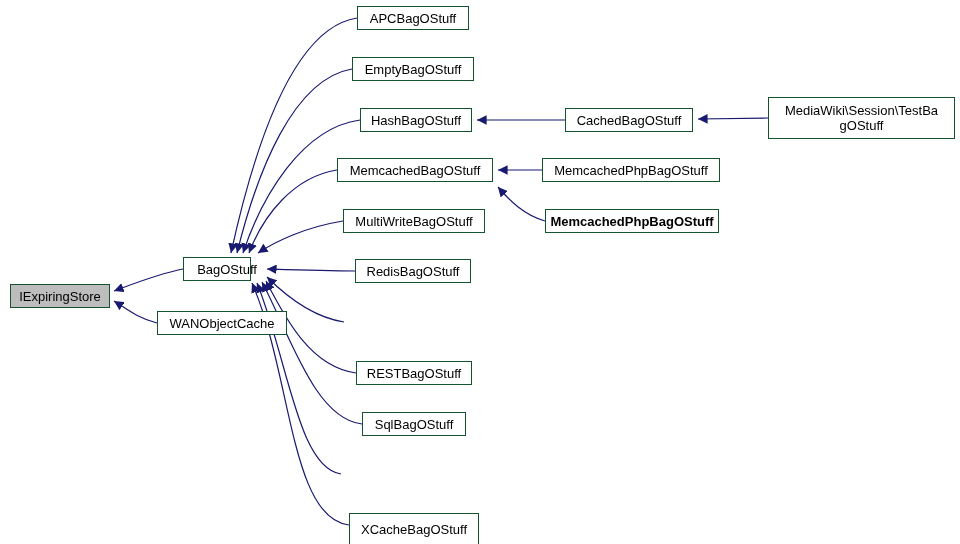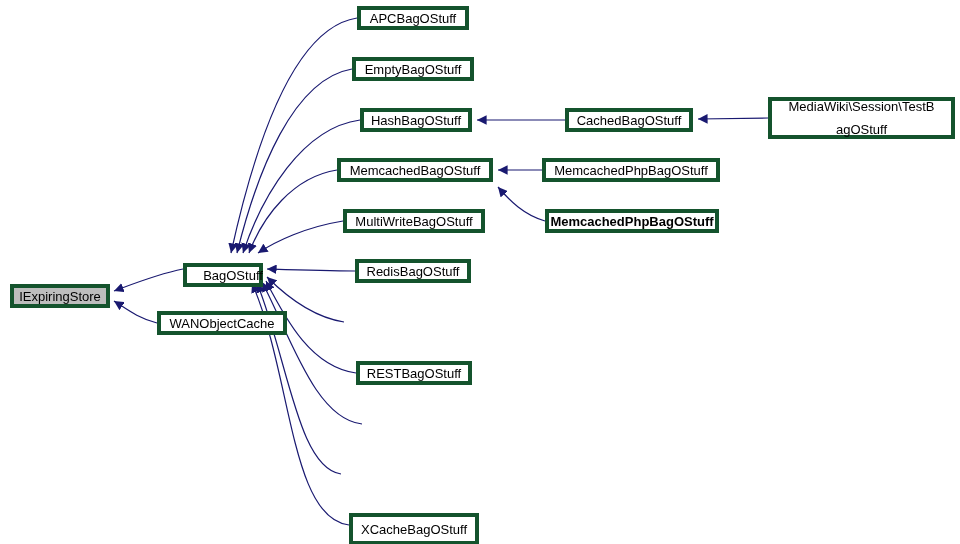--- a/index.html
+++ b/index.html
@@ -18,39 +18,39 @@
   #edges {
     position: absolute;
     left: 0;
     top: 0;
     width: 960px;
     height: 544px;
   }
   .node {
     position: absolute;
     box-sizing: border-box;
-    border: 4px solid #14532d;
+    border: 1px solid #14532d;
     background: #ffffff;
     color: #000000;
     font-size: 13px;
     line-height: 15px;
     display: flex;
     align-items: center;
     justify-content: center;
     text-align: center;
     white-space: nowrap;
     cursor: pointer;
   }
   .node.hl {
     background: #bdbdbd;
   }
   .node.multiline {
     white-space: normal;
     word-break: break-all;
-    line-height: 23px;
+    line-height: 15px;
     padding: 2px 13px;
   }
   .edge {
     fill: none;
     stroke: #191970;
     stroke-width: 1.2;
   }
 </style>
 </head>
 <body>
@@ -76,28 +76,29 @@
     <path class="edge" marker-end="url(#arrow)" d="M362,424 C315,419 290,335 262,282"></path>
     <path class="edge" marker-end="url(#arrow)" d="M341,474 C298,468 288,360 257,283"></path>
     <path class="edge" marker-end="url(#arrow)" d="M349,525 C290,518 292,375 252,283"></path>
     <path class="edge" marker-end="url(#arrow)" d="M565,120 L477,120"></path>
     <path class="edge" marker-end="url(#arrow)" d="M768,118 L698,119"></path>
     <path class="edge" marker-end="url(#arrow)" d="M542,170 L498,170"></path>
     <path class="edge" marker-end="url(#arrow)" d="M545,221 C524,215 510,201 498,187"></path>
   </svg>
 
   <div class="node hl" style="left:10px;  top:284px; width:100px; height:24px;">IExpiringStore</div>
-  <div class="node" style="left:183px; top:263px; width:80px;  height:24px;padding-left:20px;">BagOStuff</div>
+  <div class="node" style="left:183px; top:257px; width:68px;  height:24px;padding-left:20px;">BagOStuff</div>
   <div class="node" style="left:157px; top:311px; width:130px; height:24px;">WANObjectCache</div>
   <div class="node" style="left:357px; top:6px;   width:112px; height:24px;">APCBagOStuff</div>
   <div class="node" style="left:352px; top:57px;  width:122px; height:24px;">EmptyBagOStuff</div>
   <div class="node" style="left:360px; top:108px; width:112px; height:24px;">HashBagOStuff</div>
   <div class="node" style="left:337px; top:158px; width:156px; height:24px;">MemcachedBagOStuff</div>
   <div class="node" style="left:343px; top:209px; width:142px; height:24px;">MultiWriteBagOStuff</div>
   <div class="node" style="left:355px; top:259px; width:116px; height:24px;">RedisBagOStuff</div>
   <div class="node" style="left:356px; top:361px; width:116px; height:24px;">RESTBagOStuff</div>
+  <div class="node" style="left:362px; top:412px; width:104px; height:24px;">SqlBagOStuff</div>
   <div class="node" style="left:349px; top:513px; width:130px; height:32px;">XCacheBagOStuff</div>
   <div class="node" style="left:565px; top:108px; width:128px; height:24px;">CachedBagOStuff</div>
   <div class="node multiline" style="left:768px; top:97px; width:187px; height:42px;">MediaWiki\Session\TestBagOStuff</div>
   <div class="node" style="left:542px; top:158px; width:178px; height:24px;">MemcachedPhpBagOStuff</div>
   <div class="node" style="left:545px; top:209px; width:174px; height:24px;font-weight:bold;">MemcachedPhpBagOStuff</div>
 
 </div>
 
 </body></html>

